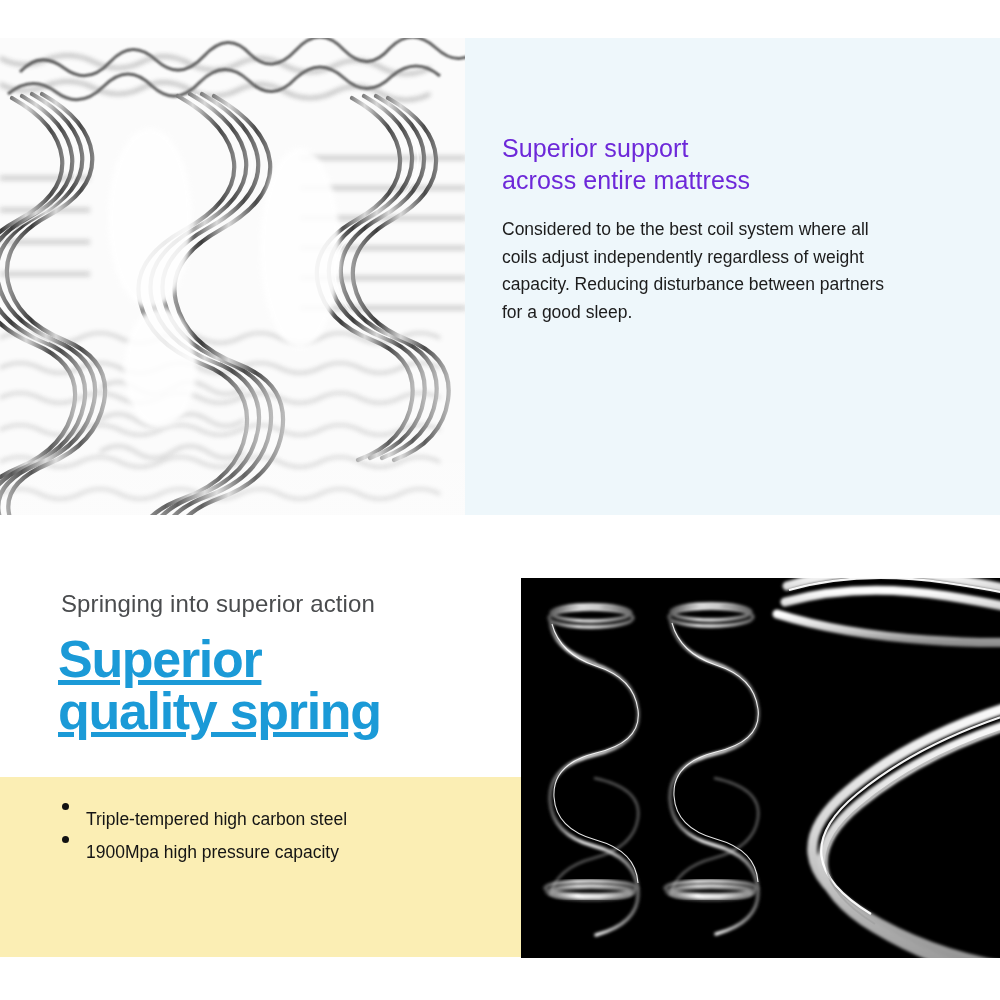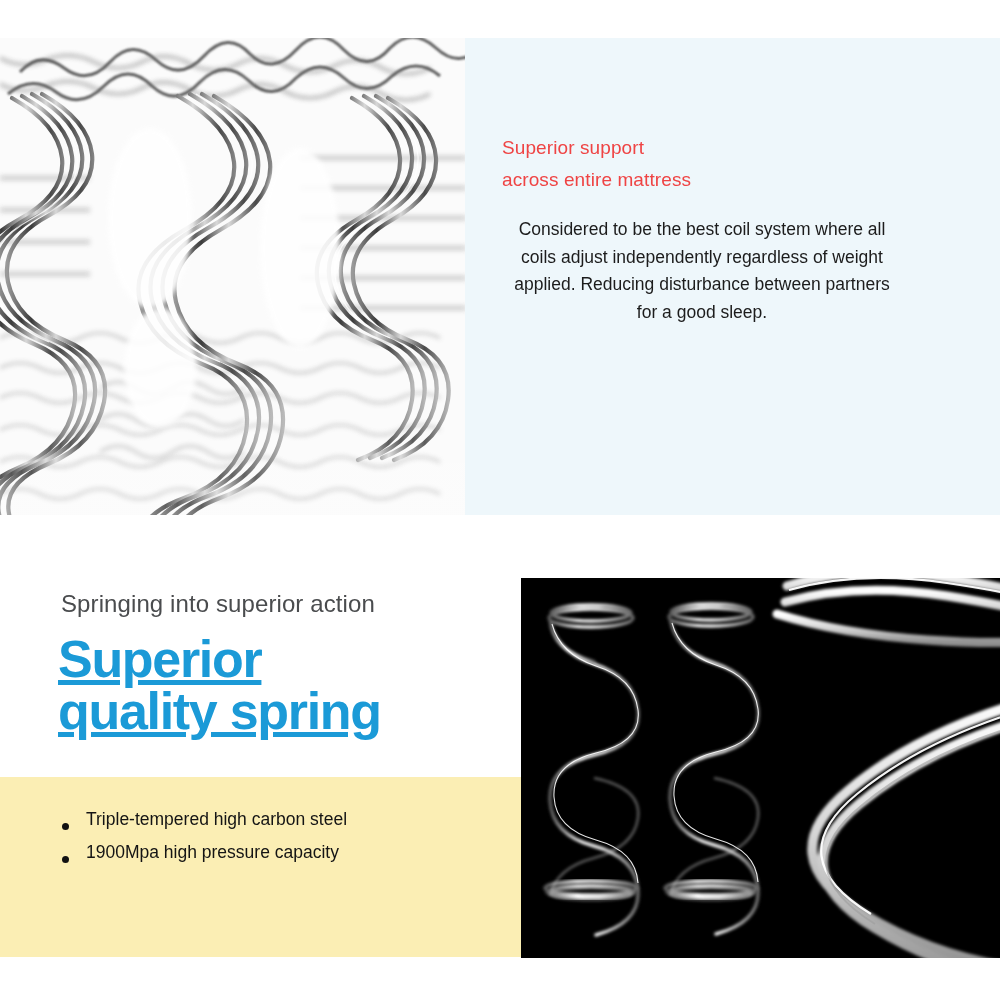--- a/index.html
+++ b/index.html
@@ -12,33 +12,33 @@
     background:#eef7fb;
   }
   .photo-coils{
     position:absolute;left:0;top:38px;width:466px;height:477px;
     background:#f3f3f3;overflow:hidden;
   }
   .photo-coils svg, .photo-springs svg{display:block;}
 
   .top-text{position:absolute;left:502px;top:132px;width:470px;}
   .kicker{
-    font-size:19px;line-height:32px;color:#ef4444;font-weight:400;
+    font-size:25px;line-height:32px;color:#6d28d9;font-weight:400;
     letter-spacing:.1px;
   }
   .kicker span{display:block;}
   .headline-blue{
     color:#1b9ad7;font-weight:700;letter-spacing:-1.4px;
   }
   .top-text .headline-blue{font-size:56px;line-height:60px;margin-top:16px;}
   .body-copy{
     margin-top:20px;font-size:17.5px;line-height:27.5px;color:#1c1c1c;
     max-width:400px;
   }
-  .body-copy span{display:block;text-align:center;}
+  .body-copy span{display:block;}
 
   
   .bottom-left{position:absolute;left:0;top:515px;width:521px;height:485px;background:#fff;}
   .bl-kicker{
     position:absolute;left:61px;top:74px;font-size:24px;line-height:30px;
     color:#4a4c4e;font-weight:400;letter-spacing:.1px;
   }
   .bl-headline{
     position:absolute;left:58px;top:118px;font-size:52px;line-height:52px;
     letter-spacing:-1.3px;
@@ -47,21 +47,21 @@
   .bl-headline span{display:block;}
 
   .yellow-band{
     position:absolute;left:0;top:777px;width:521px;height:180px;
     background:#fbeeb4;
   }
   .bullets{
     position:absolute;left:62px;top:806px;width:420px;
     font-size:17.5px;line-height:27px;color:#141414;
   }
-  .bullet-row{display:flex;align-items:flex-end;margin-bottom:5.5px;}
+  .bullet-row{display:flex;align-items:flex-start;margin-bottom:5.5px;}
   .bullet-dot{
     width:7px;height:7px;border-radius:50%;background:#111;
     flex:0 0 auto;margin-right:17px;position:relative;top:-3px;
   }
 
   .photo-springs{
     position:absolute;left:521px;top:578px;width:479px;height:380px;
     background:#000;overflow:hidden;
   }
 </style>
@@ -160,21 +160,21 @@
   <div class="panel-blue"></div>
 
   <div class="top-text">
     <div class="kicker">
       <span>Superior support</span>
       <span>across entire mattress</span>
     </div>
     <div class="body-copy">
       <span>Considered to be the best coil system where all</span>
       <span>coils adjust independently regardless of weight</span>
-      <span>applied. Reducing disturbance between partners</span>
+      <span>capacity. Reducing disturbance between partners</span>
       <span>for a good sleep.</span>
     </div>
   </div>
 
   <div class="bottom-left">
     <div class="bl-kicker">Springing into superior action</div>
     <div class="bl-headline headline-blue">
       <span>Superior</span>
       <span>quality spring</span>
     </div>

